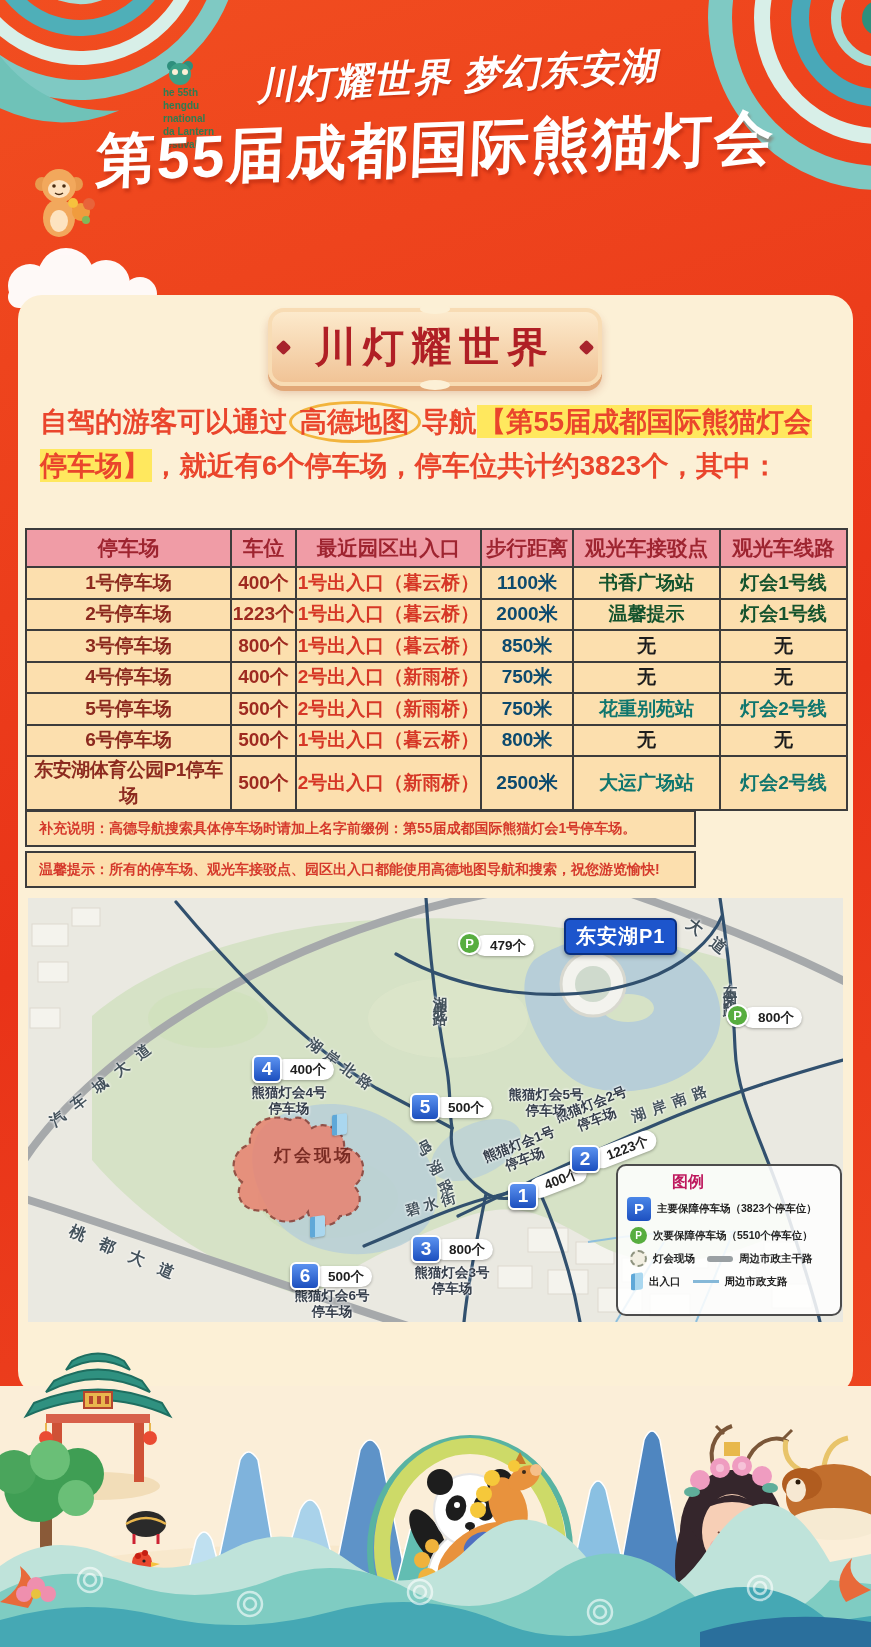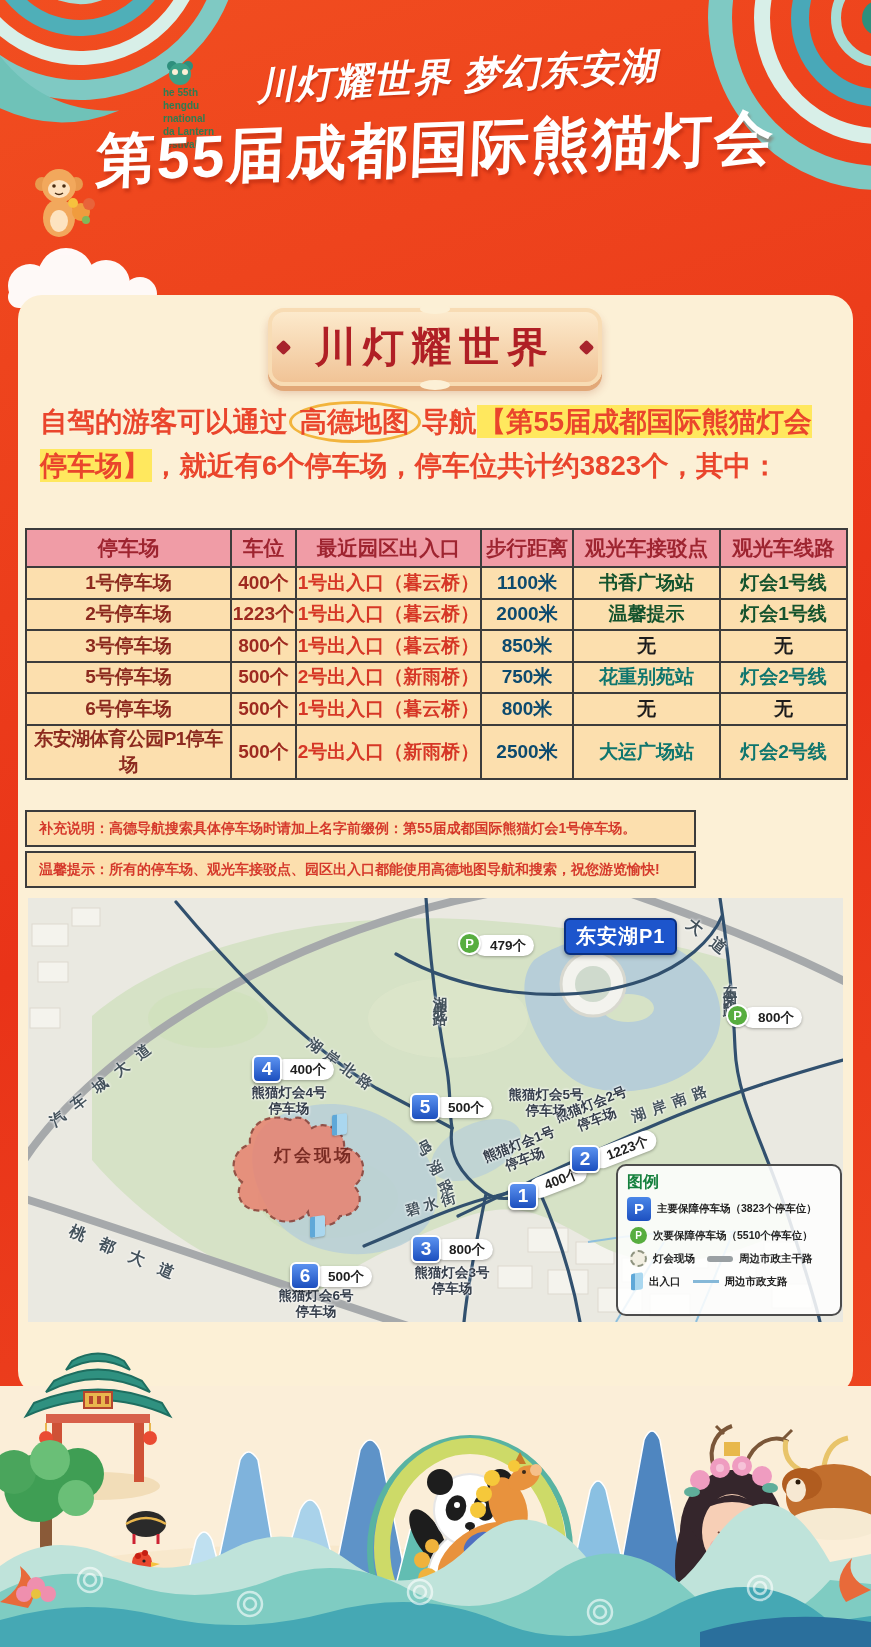--- a/index.html
+++ b/index.html
@@ -57,21 +57,21 @@
   .rot{transform:rotate(-21deg);}
   .gmk{position:absolute;width:23px;height:23px;z-index:3;border-radius:50%;background:#57ad3f;border:2px solid #fff;
     color:#fff;font-size:13px;font-weight:800;text-align:center;line-height:19px;box-shadow:0 1px 2px rgba(0,0,0,.3);}
   .arealbl{position:absolute;left:536px;top:20px;background:#1d55cc;border:2.5px solid #0a2f80;border-radius:6px;
     color:#fff;font-size:20px;font-weight:800;padding:3px 10px;letter-spacing:1px;box-shadow:0 2px 4px rgba(0,0,0,.3);}
   .venuelbl{position:absolute;left:246px;top:246px;color:#7a2c24;font-size:17px;font-weight:700;letter-spacing:3px;}
   .door{position:absolute;width:15px;height:21px;background:#aad7ef;border-left:5px solid #5fa8d8;border-radius:2px;
     transform:skewY(-8deg);box-shadow:0 1px 2px rgba(0,0,0,.25);}
   .legend{position:absolute;left:588px;top:266px;width:226px;height:152px;background:rgba(255,255,255,.86);
     border:2px solid #4c4c4c;border-radius:10px;padding:6px 9px;z-index:4;}
-  .lt{font-size:16px;font-weight:700;color:#15803d;margin-bottom:4px;}
+  .lt{font-size:16px;font-weight:700;color:#be185d;margin-bottom:4px;margin-left:45px;}
   .lrow{display:flex;align-items:center;gap:6px;margin-bottom:6px;font-size:10.5px;font-weight:700;color:#222;}
   .lp{width:24px;height:24px;border-radius:4px;background:linear-gradient(#4a86e8,#1d50c0);color:#fff;font-weight:800;
     font-size:15px;text-align:center;line-height:24px;flex:none;}
   .lg{width:17px;height:17px;border-radius:50%;background:#57ad3f;color:#fff;font-size:10px;font-weight:800;
     text-align:center;line-height:17px;flex:none;margin-left:3px;}
   .ldash{width:17px;height:17px;border:2px dashed #8f9480;border-radius:50%;background:#f2efe2;flex:none;margin-left:3px;}
   .lgray{width:26px;height:6px;background:#9aa0a3;border-radius:3px;flex:none;margin-left:6px;}
   .lblue{width:26px;height:3px;background:#85b8d8;flex:none;margin-left:6px;}
   .ldoor{width:12px;height:17px;background:#aad7ef;border-left:4px solid #5fa8d8;border-radius:2px;
     transform:skewY(-8deg);flex:none;margin-left:4px;}
@@ -183,20 +183,28 @@
         <td class="cg">1号出入口（暮云桥）</td>
         <td class="cd">2000米</td>
         <td class="orange">温馨提示</td>
         <td class="orange">灯会1号线</td>
       </tr>
       <tr>
         <td class="cn">3号停车场</td>
         <td class="cs">800个</td>
         <td class="cg">1号出入口（暮云桥）</td>
         <td class="cd">850米</td>
+        <td class="plain">无</td>
+        <td class="plain">无</td>
+      </tr>
+      <tr>
+        <td class="cn">4号停车场</td>
+        <td class="cs">400个</td>
+        <td class="cg">2号出入口（新雨桥）</td>
+        <td class="cd">750米</td>
         <td class="plain">无</td>
         <td class="plain">无</td>
       </tr>
       <tr>
         <td class="cn">5号停车场</td>
         <td class="cs">500个</td>
         <td class="cg">2号出入口（新雨桥）</td>
         <td class="cd">750米</td>
         <td class="blue">花重别苑站</td>
         <td class="blue">灯会2号线</td>
@@ -313,21 +321,21 @@
     <div class="mlabel" style="left:213px;top:187px">熊猫灯会4号
 停车场</div>
 
     <div class="pill" style="left:404px;top:199px">500个</div>
     <div class="mk" style="left:382px;top:195px">5</div>
     <div class="mlabel" style="left:470px;top:189px">熊猫灯会5号
 停车场</div>
 
     <div class="pill" style="left:284px;top:368px">500个</div>
     <div class="mk" style="left:262px;top:364px">6</div>
-    <div class="mlabel" style="left:240px;top:390px">熊猫灯会6号
+    <div class="mlabel" style="left:256px;top:390px">熊猫灯会6号
 停车场</div>
 
     <div class="pill" style="left:446px;top:37px">479个</div>
     <div class="gmk" style="left:430px;top:34px">P</div>
     <div class="pill" style="left:714px;top:109px">800个</div>
     <div class="gmk" style="left:698px;top:106px">P</div>
 
     <div class="legend">
       <div class="lt">图例</div>
       <div class="lrow">

